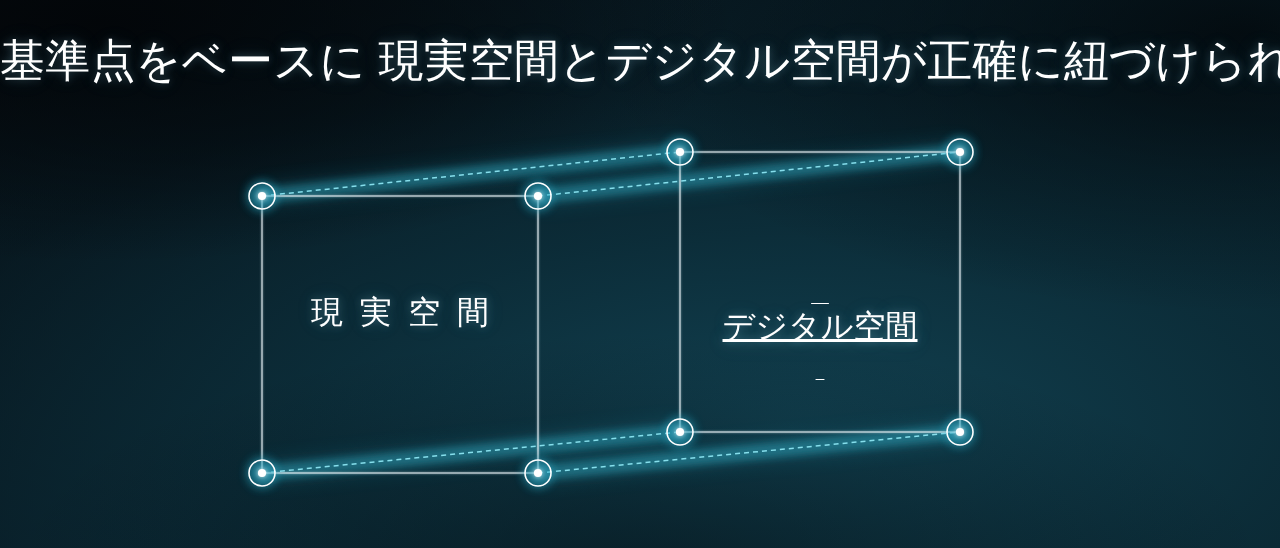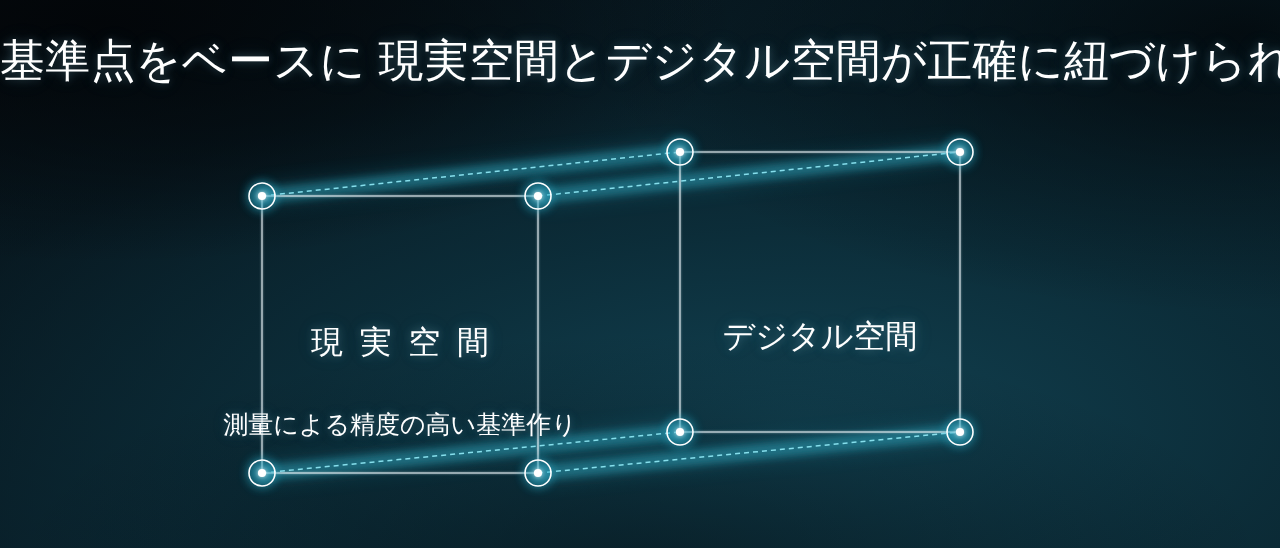--- a/index.html
+++ b/index.html
@@ -74,22 +74,22 @@
   }
   .space-sub {
     font-size: 25px;
     line-height: 1.3;
     font-weight: 400;
     margin-top: 10px;
     text-shadow: 0 0 7px rgba(160,220,240,0.28), 0 0 18px rgba(80,160,195,0.15);
   }
   .heading-tracked { letter-spacing: 0.52em; text-indent: 0.52em; }
 
-  #label-real    { left: 140px; top: 286px; width: 520px; }
-  #label-digital { left: 560px; top: 280px; width: 520px; }
+  #label-real    { left: 140px; top: 256px; width: 520px; }
+  #label-digital { left: 560px; top: 270px; width: 520px; text-decoration: underline; }
 </style>
 </head>
 <body>
 
 <div id="stage">
 
   <div class="title">基準点をベースに 現実空間とデジタル空間が正確に紐づけられる</div>
 
   <svg id="diagram" viewBox="0 0 1280 548">
     <defs>
@@ -210,20 +210,19 @@
         <circle cx="960" cy="432" r="13" fill="#2ea8c4" opacity="0.55" filter="url(#nodeGlow)"></circle>
         <circle cx="960" cy="432" r="13" fill="none" stroke="#ffffff" stroke-width="1.6"></circle>
         <circle cx="960" cy="432" r="4.1" fill="#ffffff" filter="url(#dotGlow)" opacity="0.85"></circle>
         <circle cx="960" cy="432" r="4.1" fill="#ffffff"></circle>
       </g>
     </g>
   </svg>
 
   <div class="space-label" id="label-real">
     <div class="space-heading heading-tracked">現実空間</div>
-    <div class="space-sub">測量による精度の高い基準作り</div>
   </div>
 
   <div class="space-label" id="label-digital">
     <div class="space-heading">デジタル空間</div>
   </div>
 
 </div>
 
 </body></html>

